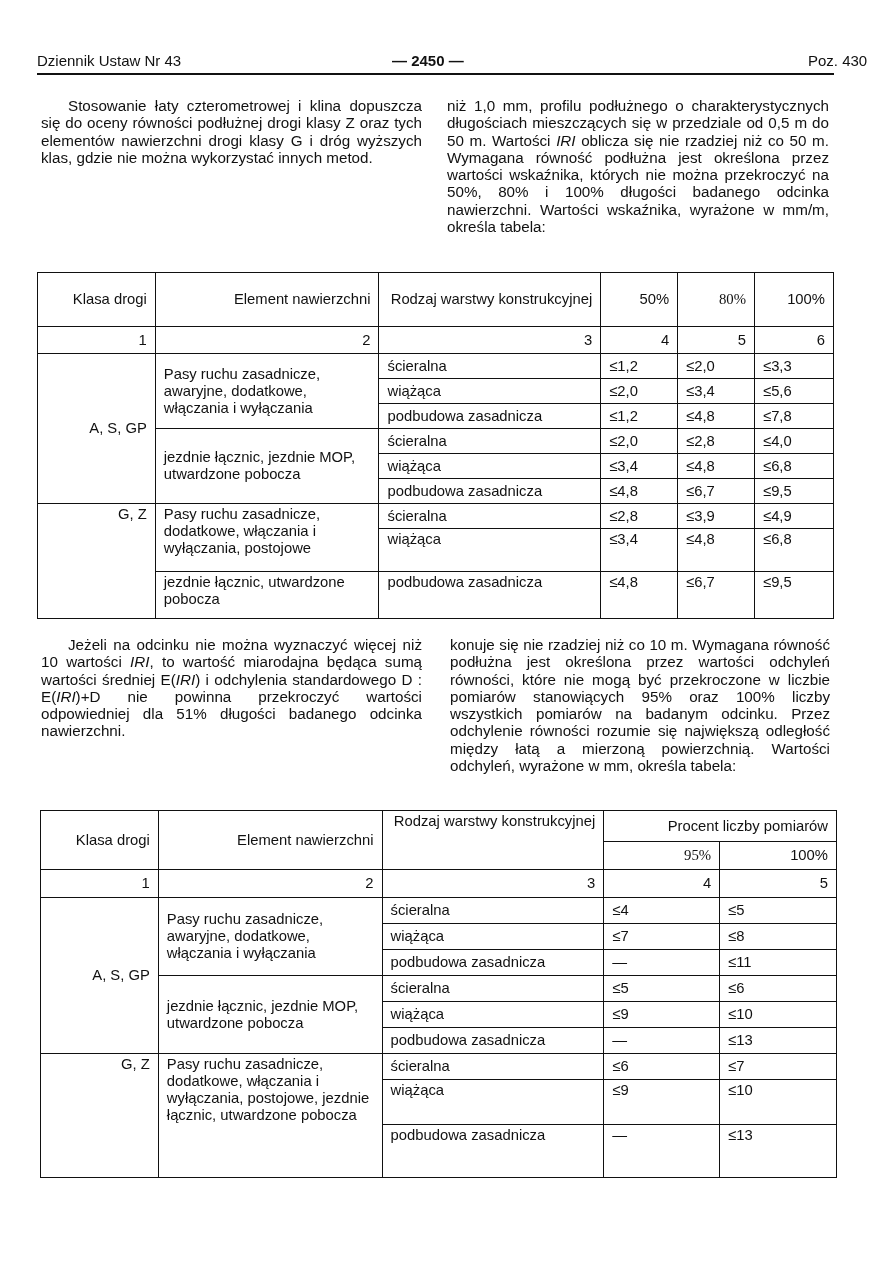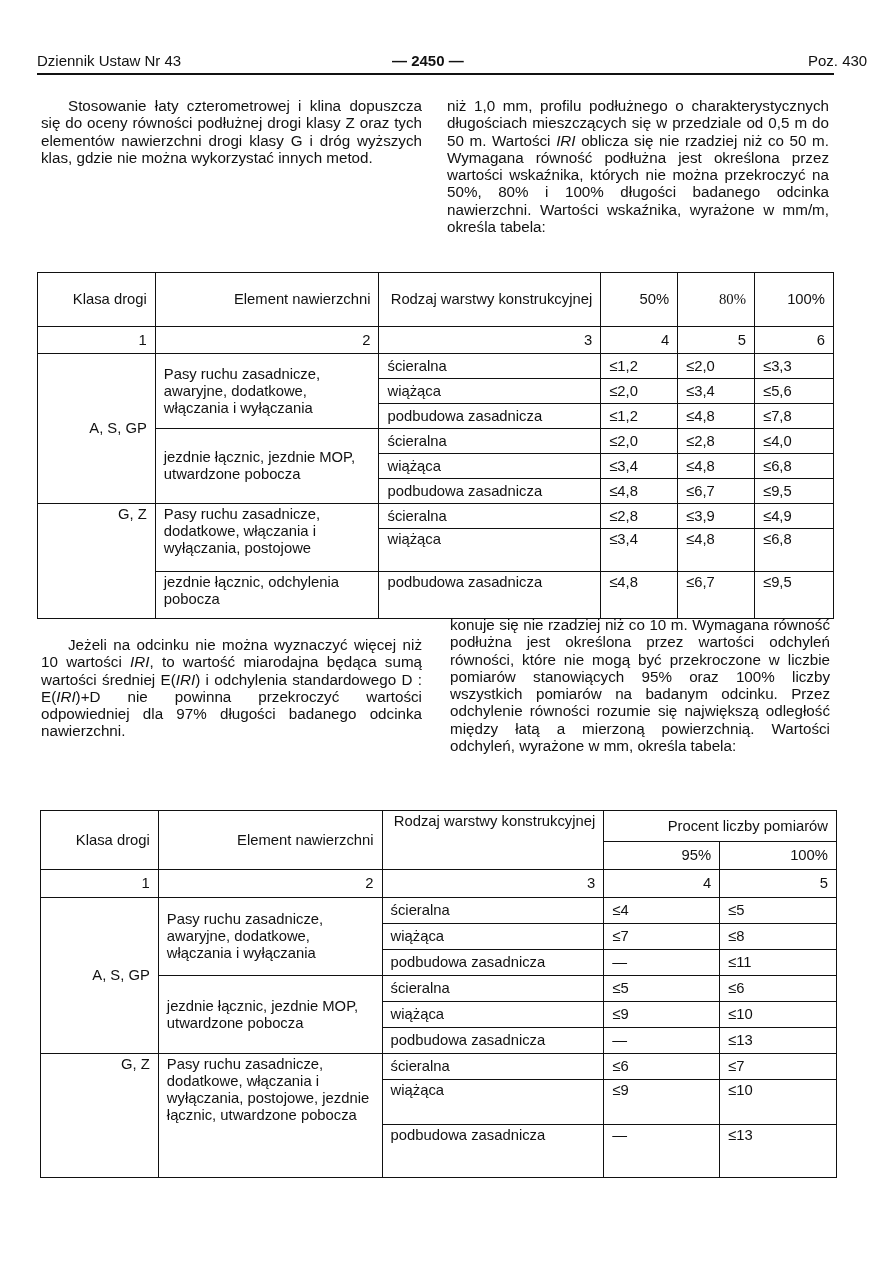--- a/index.html
+++ b/index.html
@@ -117,53 +117,53 @@
         <td class="num">≤3,9</td>
         <td class="num">≤4,9</td>
       </tr>
       <tr>
         <td class="l top" style="height: 40px;">wiążąca</td>
         <td class="num top">≤3,4</td>
         <td class="num top">≤4,8</td>
         <td class="num top">≤6,8</td>
       </tr>
       <tr>
-        <td class="l top" rowspan="1">jezdnie łącznic, odchylenia pobocza</td>
+        <td class="l top" rowspan="1">jezdnie łącznic, utwardzone pobocza</td>
         <td class="l top" style="height: 44px;">podbudowa zasadnicza</td>
         <td class="num top">≤4,8</td>
         <td class="num top">≤6,7</td>
         <td class="num top">≤9,5</td>
       </tr>
     </tbody>
 </table>
 
 <div class="col" style="left:37px; top:632px; width:389px;">
-  <p class="ind last"><span>Jeżeli na odcinku nie można wyznaczyć więcej niż 10 wartości </span><i>IRI</i><span>, to wartość miarodajna będąca sumą wartości średniej E(</span><i>IRI</i><span>) i odchylenia standardowego D : E(</span><i>IRI</i><span>)+D nie powinna przekroczyć wartości odpowiedniej dla 97% długości badanego odcinka nawierzchni.</span></p>
-</div>
-<div class="col" style="left:446px; top:612px; width:388px;">
+  <p class="ind last"><span>Jeżeli na odcinku nie można wyznaczyć więcej niż 10 wartości </span><i>IRI</i><span>, to wartość miarodajna będąca sumą wartości średniej E(</span><i>IRI</i><span>) i odchylenia standardowego D : E(</span><i>IRI</i><span>)+D nie powinna przekroczyć wartości odpowiedniej dla 51% długości badanego odcinka nawierzchni.</span></p>
+</div>
+<div class="col" style="left:446px; top:632px; width:388px;">
   <p class="last">konuje się nie rzadziej niż co 10 m. Wymagana równość podłużna jest określona przez wartości odchyleń równości, które nie mogą być przekroczone w liczbie pomiarów stanowiących 95% oraz 100% liczby wszystkich pomiarów na badanym odcinku. Przez odchylenie równości rozumie się największą odległość między łatą a mierzoną powierzchnią. Wartości odchyleń, wyrażone w mm, określa tabela:</p>
 </div>
 
 <table class="t" id="table2" style="left:40px; top:810px; width:797px;">
   <colgroup>
     <col style="width:118px">
       <col style="width:224px">
       <col style="width:222px">
       <col style="width:116px">
       <col style="width:117px">
   </colgroup>
   <tbody id="t2-body">
       <tr>
         <td class="c" rowspan="2">Klasa drogi</td>
         <td class="c" rowspan="2">Element nawierzchni</td>
         <td class="c top" rowspan="2">Rodzaj warstwy konstrukcyjnej</td>
         <td class="c" colspan="2" style="height: 30px;">Procent liczby pomiarów</td>
       </tr>
       <tr>
-        <td class="c" style="height: 27px;">95%</td>
+        <td class="c" style="height: 27px; font-family: Liberation Serif, serif;">95%</td>
         <td class="c" style="height: 27px;">100%</td>
       </tr>
       <tr>
         <td class="c" style="height: 27px;">1</td>
         <td class="c" style="height: 27px;">2</td>
         <td class="c" style="height: 27px;">3</td>
         <td class="c" style="height: 27px;">4</td>
         <td class="c" style="height: 27px;">5</td>
       </tr>
       <tr>

